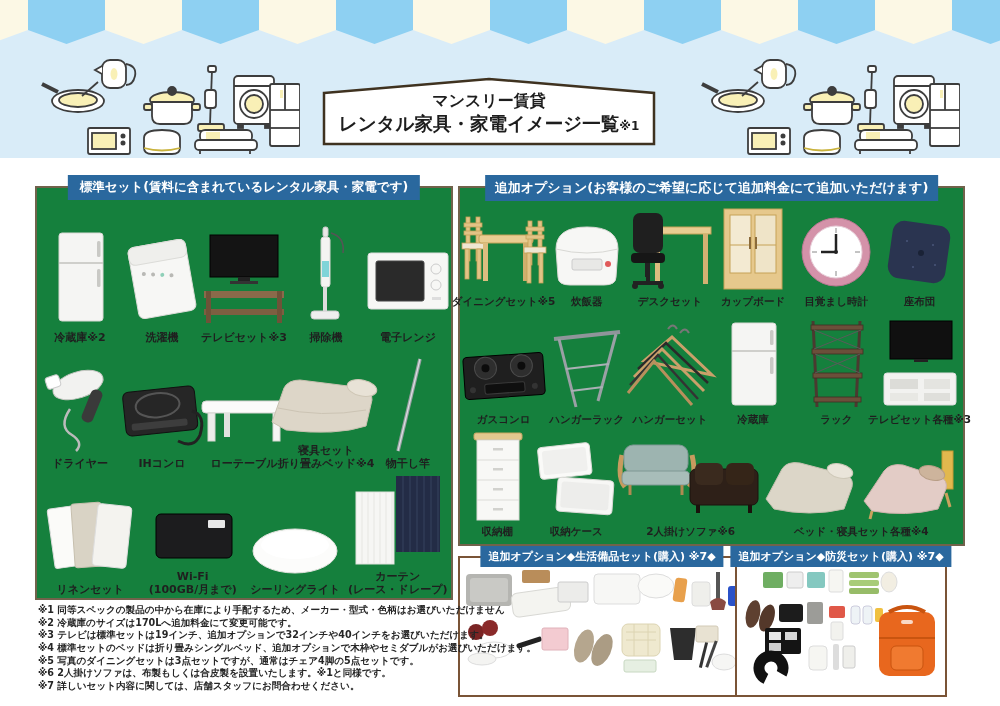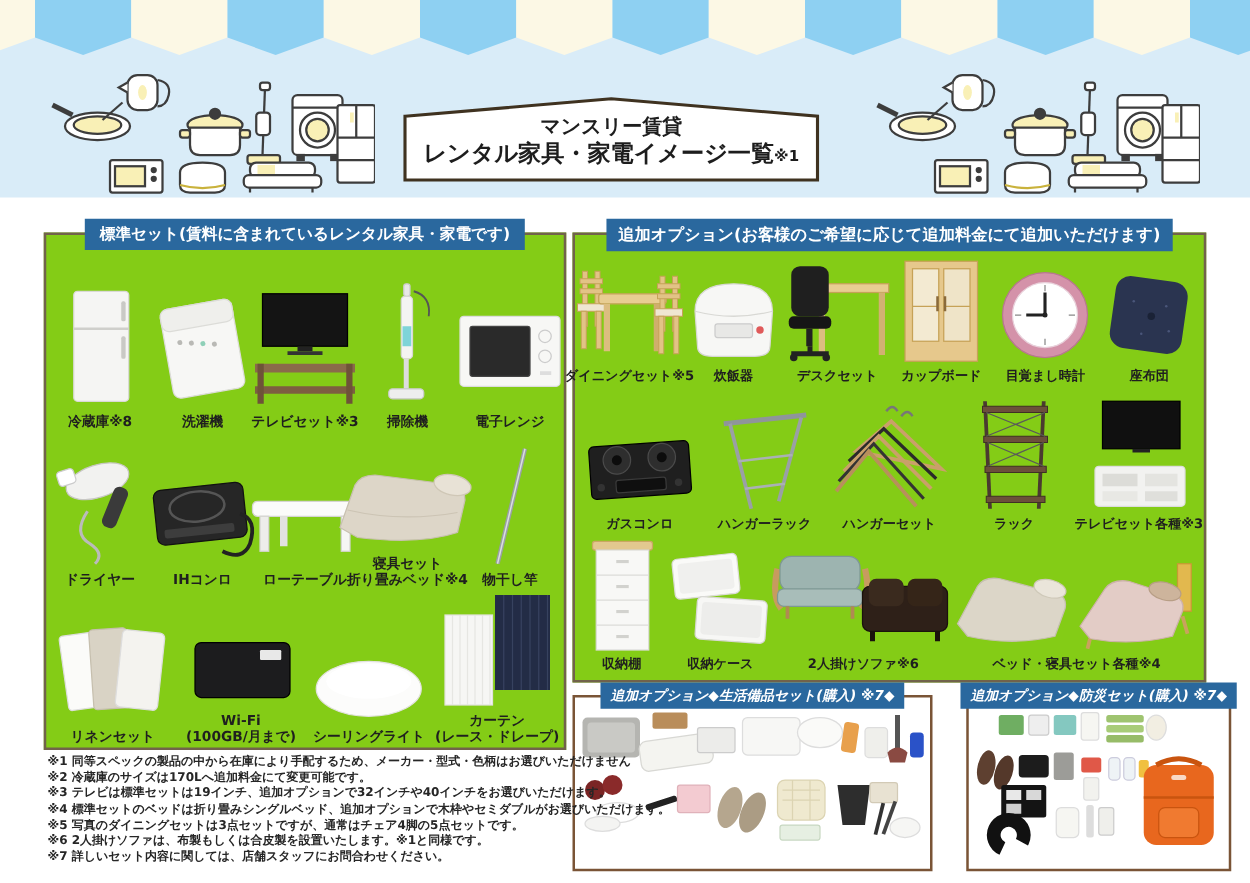--- a/index.html
+++ b/index.html
@@ -14,21 +14,21 @@
   .icon-cluster.right{left:700px;}
 
   
   .plaque{position:absolute;left:322px;top:76px;width:334px;height:70px;}
   .plaque .txt{position:absolute;left:0;top:14px;width:100%;text-align:center;color:#1d1d1d;}
   .t1{font-size:16px;font-weight:bold;line-height:1.35;}
   .t2{font-size:18.5px;font-weight:bold;line-height:1.25;}
   .t-note{font-size:12px;font-weight:bold;}
 
   
-  .panel{position:absolute;border:2px solid #71624b;background:#84cc16;box-sizing:border-box;}
+  .panel{position:absolute;border:2px solid #71624b;background:#15803d;box-sizing:border-box;}
   .panel-standard{left:35px;top:186px;width:418px;height:414px;padding:16px 2px 4px;}
   .panel-option{left:458px;top:186px;width:507px;height:360px;padding:14px 2px 2px;}
   .sec-header{position:absolute;top:-13px;left:50%;transform:translateX(-50%);
       background:#2a689e;color:#fff;font-weight:bold;white-space:nowrap;
       padding:4px 12px;font-size:12.5px;letter-spacing:0;}
   .panel-option .sec-header{font-size:13px;padding:4px 10px;}
 
   .prow{display:flex;width:100%;}
   .cell{flex:1;display:flex;flex-direction:column;align-items:center;justify-content:flex-end;min-width:0;}
   .ph{display:flex;align-items:flex-end;justify-content:center;overflow:visible;}
@@ -36,22 +36,22 @@
   .panel-standard .lbl{font-size:11px;}
   .panel-option .lbl{font-size:10.5px;}
   .lbl span{display:block;}
 
   .std-r1{height:140px;} .std-r2{height:126px;} .std-r3{height:126px;}
   .opt-r1{height:106px;} .opt-r2{height:118px;} .opt-r3{height:112px;}
 
   
   .pbox{position:absolute;border:2.5px solid #7a5436;background:#fff;box-sizing:border-box;}
   .pbox-a{left:458px;top:556px;width:288px;height:141px;}
-  .pbox-b{left:773px;top:556px;width:212px;height:141px;}
-  .pbox .sec-header{font-size:11px;padding:3px 8px;top:-12px;font-style:italic;}
+  .pbox-b{left:735px;top:556px;width:212px;height:141px;text-align:right;}
+  .pbox .sec-header{font-size:11px;padding:3px 8px;top:-12px;}
   .pbox .cluster{position:absolute;left:0;top:8px;width:100%;height:calc(100% - 10px);}
 
   
   .footnotes{position:absolute;left:38px;top:604px;width:420px;}
   .fnote{font-size:9.6px;font-weight:bold;color:#262626;line-height:1.32;white-space:nowrap;}
 </style>
 </head>
 <body>
 
 <div class="awning">
@@ -214,21 +214,21 @@
     <div class="cell">
       <div class="ph">
         <svg width="66" height="100" viewBox="0 0 66 100">
             <rect x="12" y="4" width="44" height="88" rx="3" fill="#f5f5f3" stroke="#d9d9d5"></rect>
             <line x1="12" y1="34" x2="56" y2="34" stroke="#cfcfcb" stroke-width="2"></line>
             <rect x="50" y="12" width="3.5" height="16" rx="1.5" fill="#c9c9c5"></rect>
             <rect x="50" y="40" width="3.5" height="18" rx="1.5" fill="#c9c9c5"></rect>
           </svg>
       </div>
       <div class="lbl">
-          <span>冷蔵庫※8</span>
+          <span>冷蔵庫※2</span>
           <span></span>
         </div>
     </div>
     <div class="cell">
       <div class="ph">
         <svg width="86" height="100" viewBox="0 0 86 100">
             <g transform="rotate(-10 43 50)">
               <rect x="14" y="14" width="58" height="72" rx="6" fill="#f7f7f5" stroke="#dcdcd8"></rect>
               <rect x="14" y="14" width="58" height="18" rx="6" fill="#efefec" stroke="#dcdcd8"></rect>
               <circle cx="26" cy="42" r="2" fill="#b9b9b5"></circle>
@@ -579,20 +579,33 @@
             <path d="M58 10 q5 -7 9 0" stroke="#777" stroke-width="2"></path>
             <path d="M22 38 L50 14 L90 52 Z" stroke="#caa06a" stroke-width="3"></path>
             <path d="M16 46 L44 20 L86 60" stroke="#2a2a2a" stroke-width="2.5"></path>
             <path d="M12 54 L40 26 L82 68" stroke="#caa06a" stroke-width="3"></path>
             <path d="M8 62 L36 32 L76 76" stroke="#333" stroke-width="2.5"></path>
             <path d="M6 70 L32 38 L70 82" stroke="#b8905c" stroke-width="3"></path>
           </svg>
       </div>
       <div class="lbl">
           <span>ハンガーセット</span>
+        </div>
+    </div>
+    <div class="cell">
+      <div class="ph">
+        <svg width="62" height="92" viewBox="0 0 62 92">
+            <rect x="10" y="4" width="44" height="82" rx="3" fill="#f5f5f3" stroke="#d9d9d5"></rect>
+            <line x1="10" y1="32" x2="54" y2="32" stroke="#cfcfcb" stroke-width="2"></line>
+            <rect x="48" y="11" width="3.5" height="15" rx="1.5" fill="#c9c9c5"></rect>
+            <rect x="48" y="38" width="3.5" height="17" rx="1.5" fill="#c9c9c5"></rect>
+          </svg>
+      </div>
+      <div class="lbl">
+          <span>冷蔵庫</span>
         </div>
     </div>
     <div class="cell">
       <div class="ph">
         <svg width="72" height="94" viewBox="0 0 72 94">
             <line x1="13" y1="4" x2="17" y2="90" stroke="#4a3a30" stroke-width="3"></line>
             <line x1="60" y1="4" x2="56" y2="90" stroke="#4a3a30" stroke-width="3"></line>
             <rect x="11" y="8" width="52" height="5" fill="#6b4f3a" stroke="#3f2f24" stroke-width="0.8"></rect>
             <rect x="12" y="32" width="51" height="5" fill="#6b4f3a" stroke="#3f2f24" stroke-width="0.8"></rect>
             <rect x="13" y="56" width="49" height="5" fill="#6b4f3a" stroke="#3f2f24" stroke-width="0.8"></rect>

